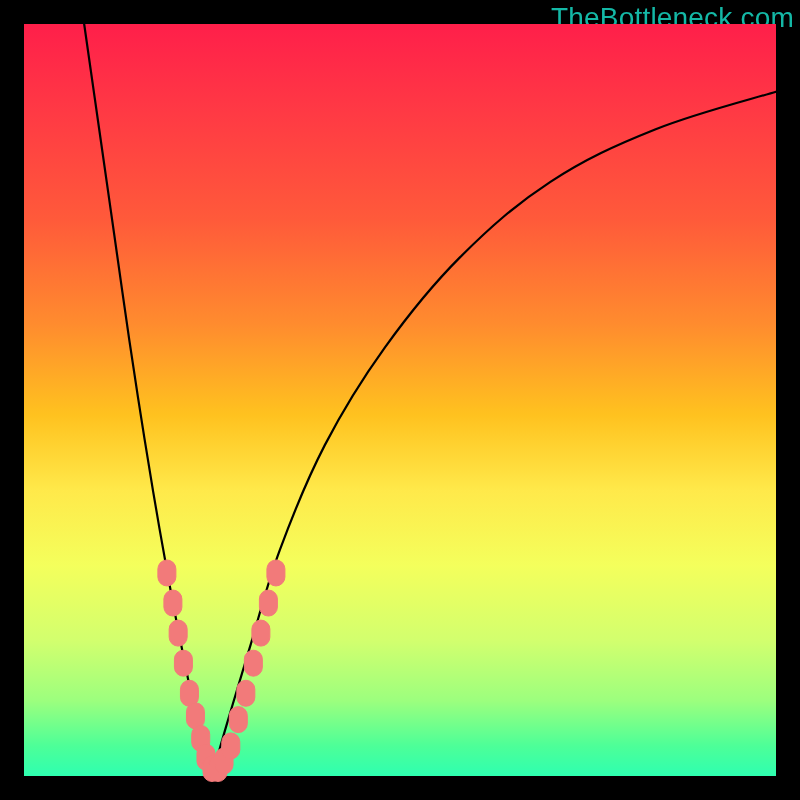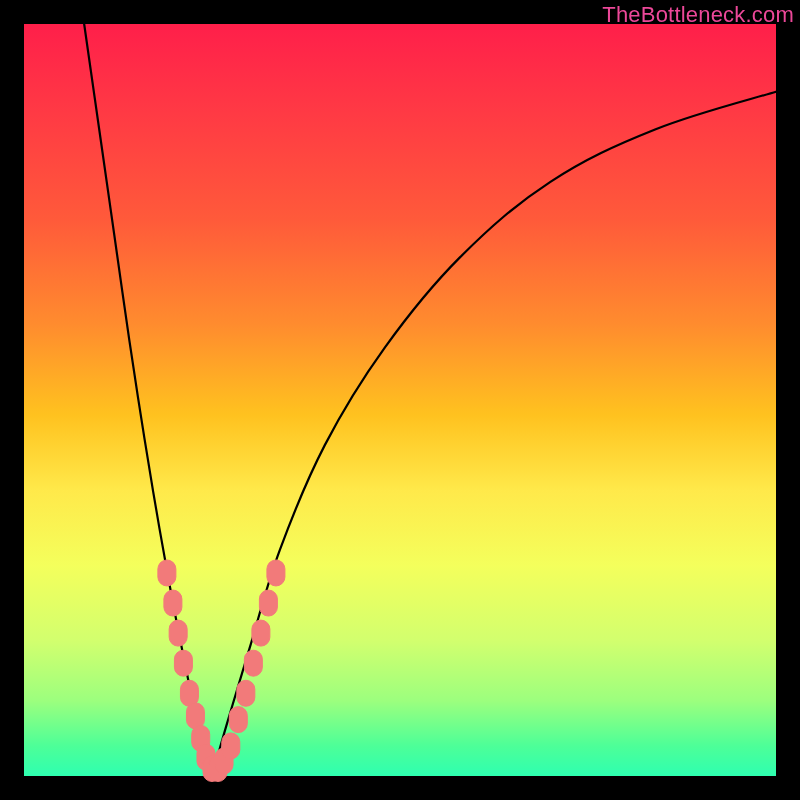--- a/index.html
+++ b/index.html
@@ -46,22 +46,22 @@
     left: 0;
     top: 0;
     width: 752px;
     height: 752px;
     overflow: visible;
   }
   .watermark {
     position: absolute;
     top: 2px;
     right: 6px;
-    color: #ec4899;
-    font-size: 22px;
+    color: #14b8a6;
+    font-size: 28px;
     font-weight: 500;
     letter-spacing: 0.2px;
     user-select: none;
   }
 </style>
 </head>
 <body>
 
 <div class="watermark">TheBottleneck.com</div>
 

